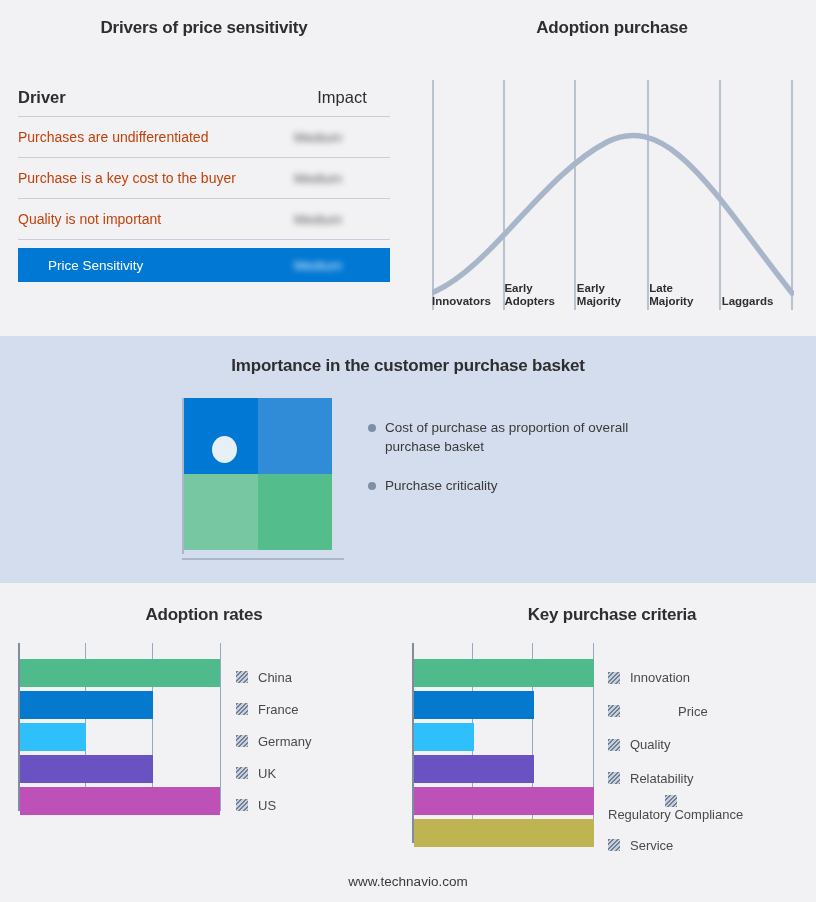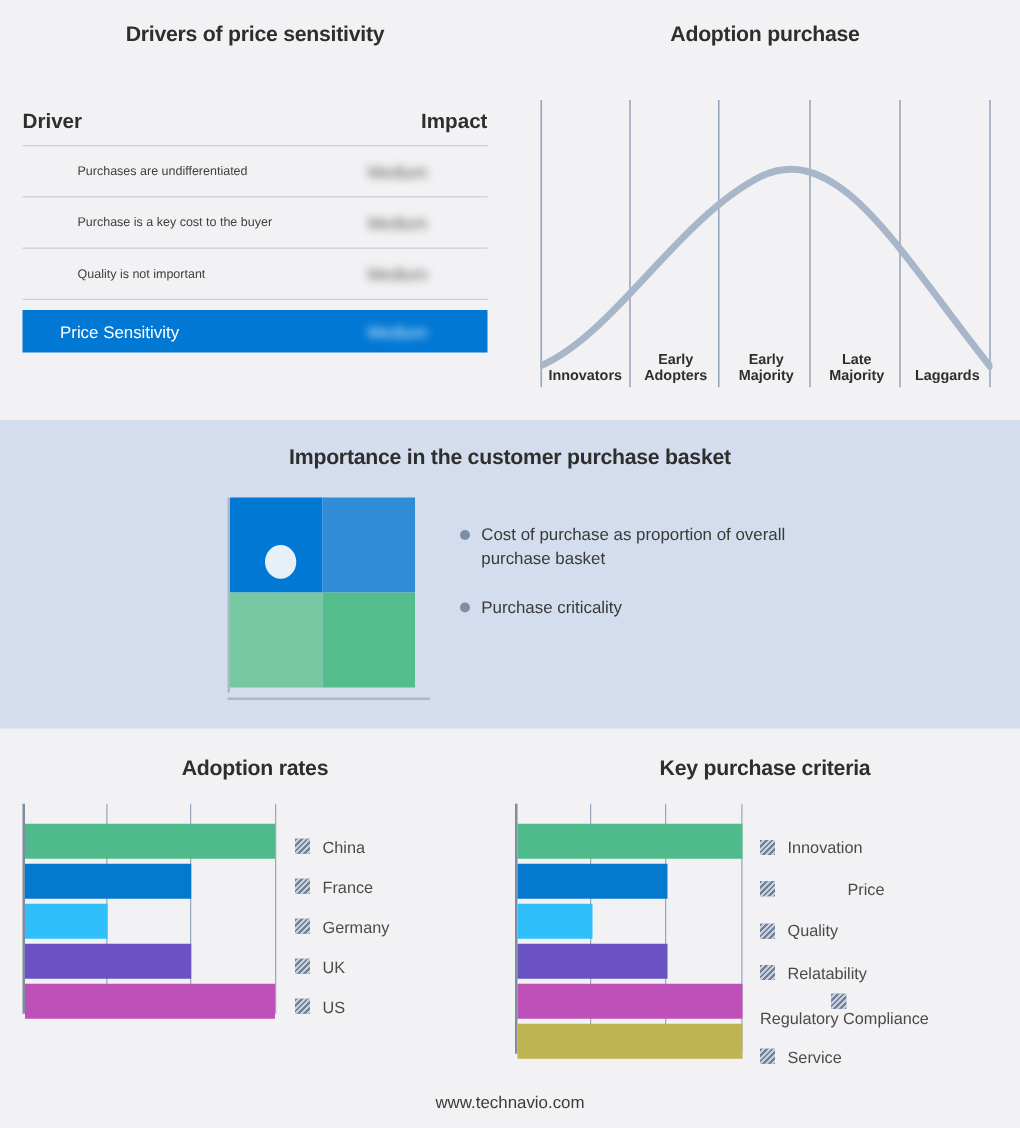--- a/index.html
+++ b/index.html
@@ -45,32 +45,32 @@
     display: flex;
     align-items: flex-end;
     padding: 0 0 9px 0;
     border-bottom: 1px solid #c9cfda;
   }
   .dt-head .c1 {
     flex: 1;
     font-size: 16.5px; font-weight: bold; color: #2e2e2e;
   }
   .dt-head .c2 {
-    width: 96px; text-align: right;
-    font-size: 16.5px; font-weight: bold; color: #2e2e2e;
+    width: 96px; text-align: center;
+    font-size: 16.5px; font-weight: normal; color: #2e2e2e;
   }
   .dt-row {
     display: flex;
     align-items: center;
     height: 41px;
     border-bottom: 1px solid #c9cfda;
   }
   .dt-row .c1 {
     flex: 1;
-    font-size: 10px; color: #404040; margin-left: 44px;
+    font-size: 14px; color: #c2410c;
   }
   .dt-row .c2 {
     width: 96px;
     font-size: 13.5px;
   }
   .redacted {
     display: inline-block;
     color: #555;
     filter: blur(3.2px);
     -webkit-filter: blur(3.2px);
@@ -106,21 +106,21 @@
     width: 362px; height: 230px;
   }
   .lc-labels {
     position: absolute;
     left: 24px; top: 270px;
     width: 362px; height: 40px;
     display: flex;
   }
   .lc-label {
     flex: 1;
-    text-align: center;
+    text-align: left;
     font-size: 11.5px;
     font-weight: bold;
     color: #2e2e2e;
     line-height: 13px;
     align-self: flex-end;
     padding-bottom: 2px;
   }
 
   
   .band-mid {

